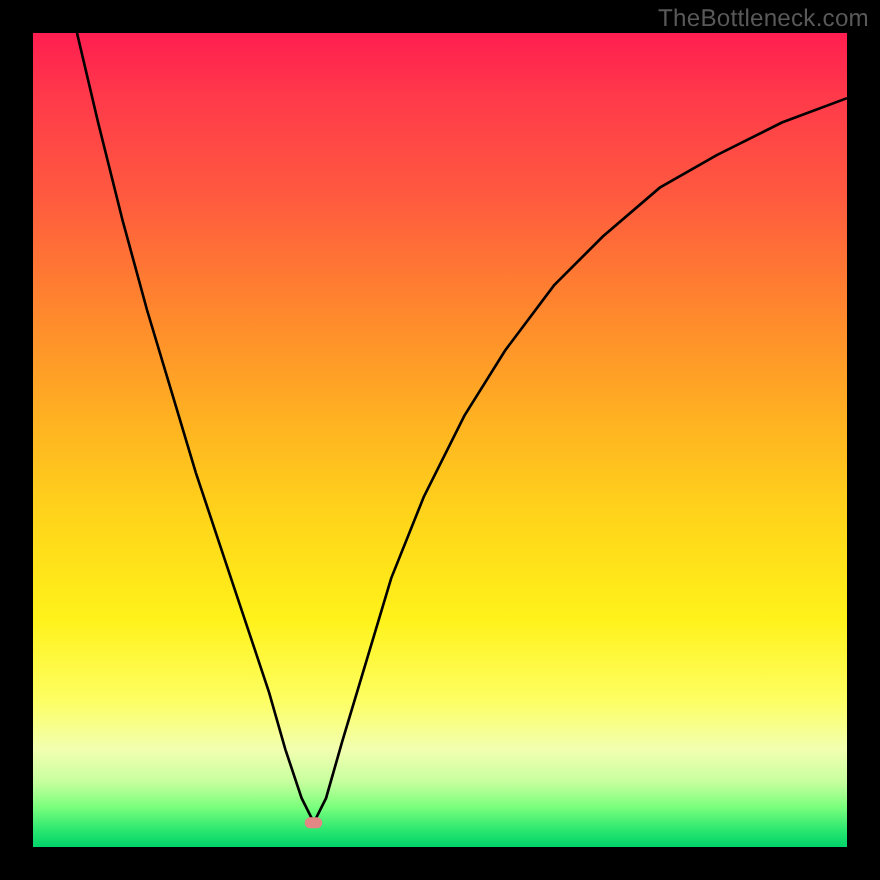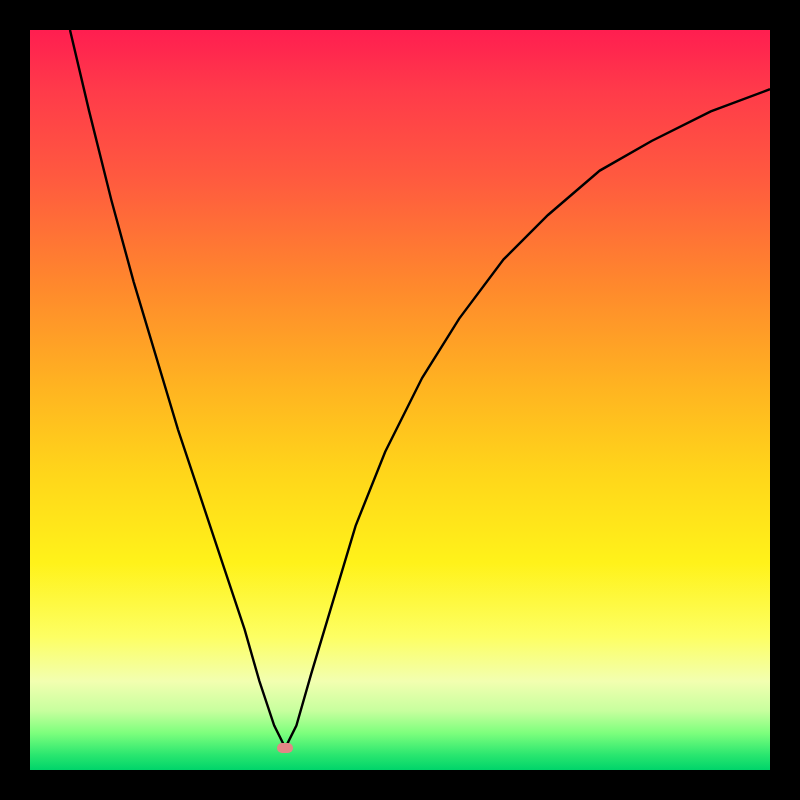--- a/index.html
+++ b/index.html
@@ -63,20 +63,21 @@
     border-radius: 5px;
     background: #e38686;
     transform: translate(-50%, -50%);
     z-index: 5;
   }
 </style>
 </head>
 <body>
 
 <div class="frame">
+  <div class="watermark">TheBottleneck.com</div>
 
   <div class="plot">
     <svg class="curve" viewBox="0 0 740 740" preserveAspectRatio="none">
       <path id="curve-path" d="M40.0 0.0 L59.2 81.4 L81.4 170.2 L103.6 251.6 L125.8 325.6 L148.0 399.6 L170.2 466.2 L192.4 532.8 L214.6 599.4 L229.4 651.2 L244.2 695.6 L255.3 717.8 L266.4 695.6 L281.2 643.8 L303.4 569.8 L325.6 495.8 L355.2 421.8 L392.2 347.8 L429.2 288.6 L473.6 229.4 L518.0 185.0 L569.8 140.6 L621.6 111.0 L680.8 81.4 L740.0 59.2" fill="none" stroke="#000" stroke-width="2.4"></path>
     </svg>
     <div class="marker" id="min-marker" style="left: 255.3px; top: 717.8px;"></div>
   </div>
 </div>
 
 </body></html>

